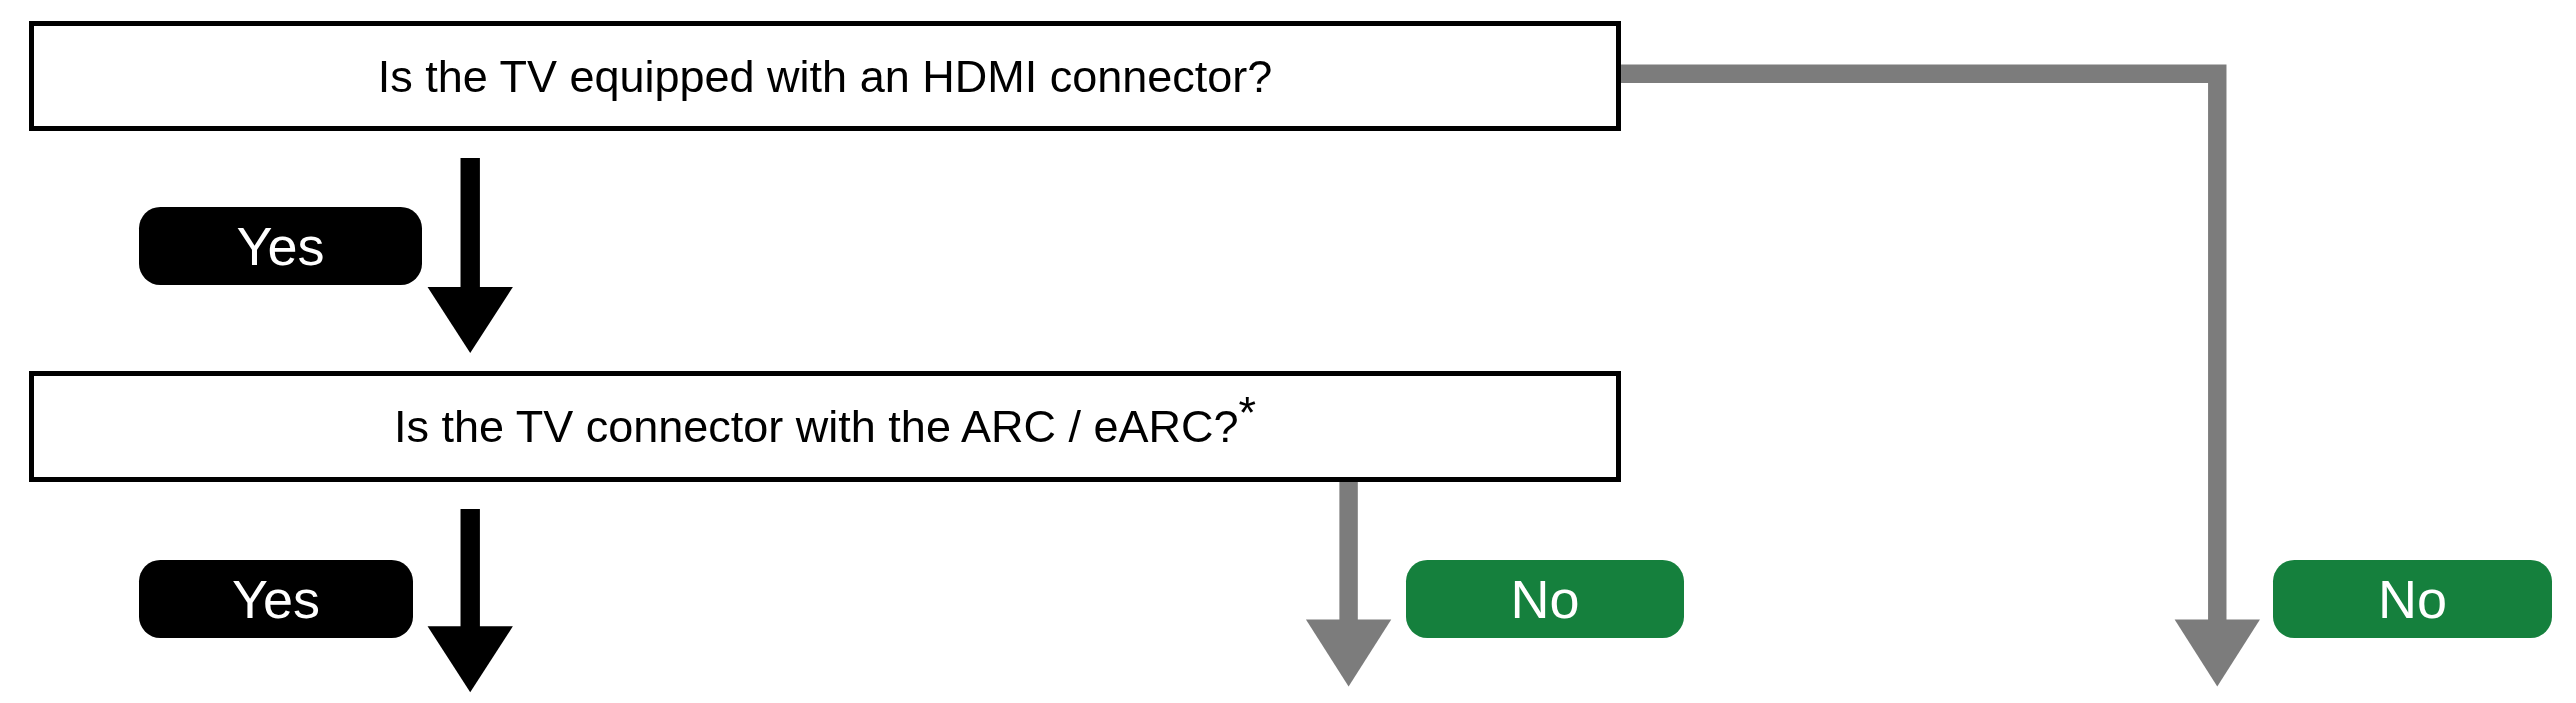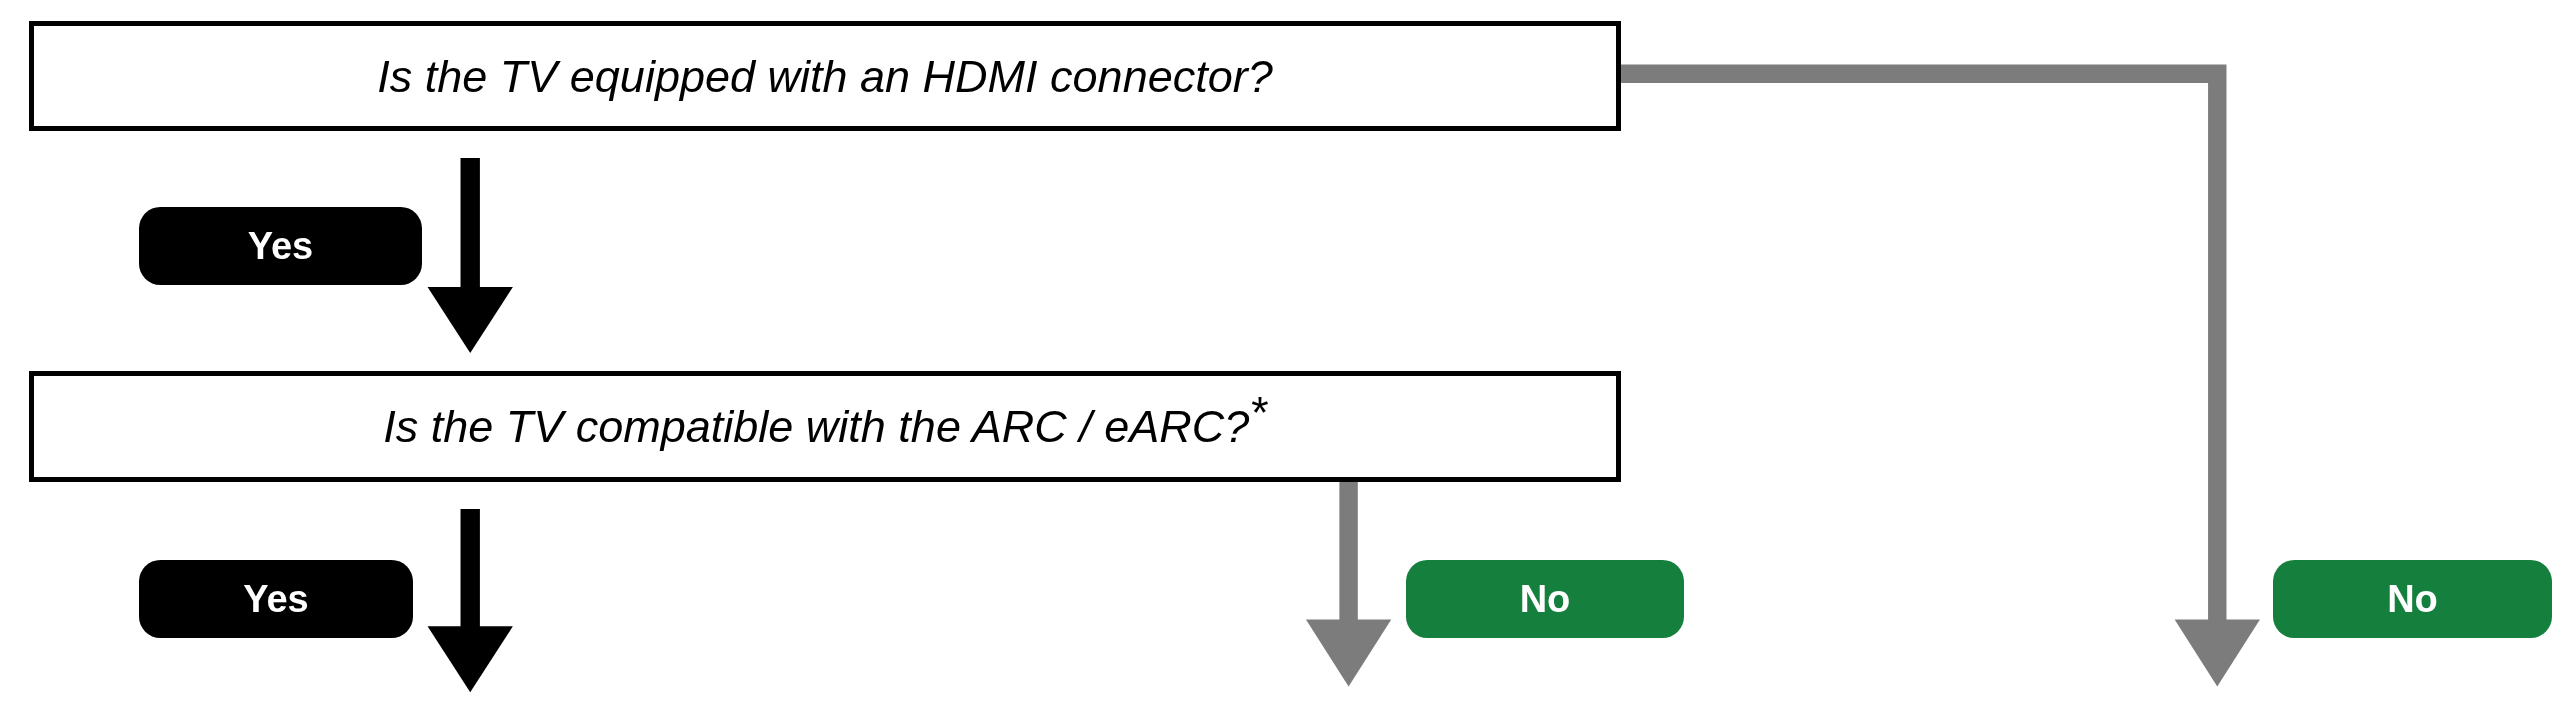--- a/index.html
+++ b/index.html
@@ -35,42 +35,40 @@
     display: flex;
     align-items: center;
     justify-content: center;
   }
   .dbox .dbox-text {
     font-size: 45px;
     color: #000000;
     line-height: 1;
     white-space: nowrap;
     letter-spacing: 0px;
-    font-style: italic;
   }
   .dbox .dbox-text .sup {
     font-size: 45px;
     vertical-align: 13.6px;
     line-height: 0;
   }
 
   .pill {
     position: absolute;
     box-sizing: border-box;
     border-radius: 21.3px;
     display: flex;
     align-items: center;
     justify-content: center;
   }
   .pill .pill-text {
-    font-size: 38px;
+    font-size: 54px;
     line-height: 1;
     color: #ffffff;
     white-space: nowrap;
-    font-weight: bold;
   }
   .pill.yes { background: #000000; }
   .pill.no  { background: #15803d; }
 
   
   #box-hdmi   { left: 29px;  top: 21.3px;  width: 1592px; height: 110px; }
   
   #box-arc    { left: 29px;  top: 371px; width: 1592px; height: 111px; }
 
   #pill-yes-1 { left: 139px;  top: 207px; width: 283px; height: 78px; }
@@ -104,21 +102,21 @@
       <polyline points="1672,76 2287,76 2287,662" fill="none" stroke="#7c7c7c" stroke-width="19"></polyline>
       <polygon points="2287,708 2243,639 2331,639" fill="#7c7c7c"></polygon>
     </g>
   </svg>
 
   <div class="dbox" id="box-hdmi">
     <span class="dbox-text">Is the TV equipped with an HDMI connector?</span>
   </div>
 
   <div class="dbox" id="box-arc">
-    <span class="dbox-text"><span>Is the TV compatible with the ARC / eARC?</span><span class="sup">*</span></span>
+    <span class="dbox-text"><span>Is the TV connector with the ARC / eARC?</span><span class="sup">*</span></span>
   </div>
 
   <div class="pill yes" id="pill-yes-1">
     <span class="pill-text">Yes</span>
   </div>
 
   <div class="pill yes" id="pill-yes-2">
     <span class="pill-text">Yes</span>
   </div>
 

